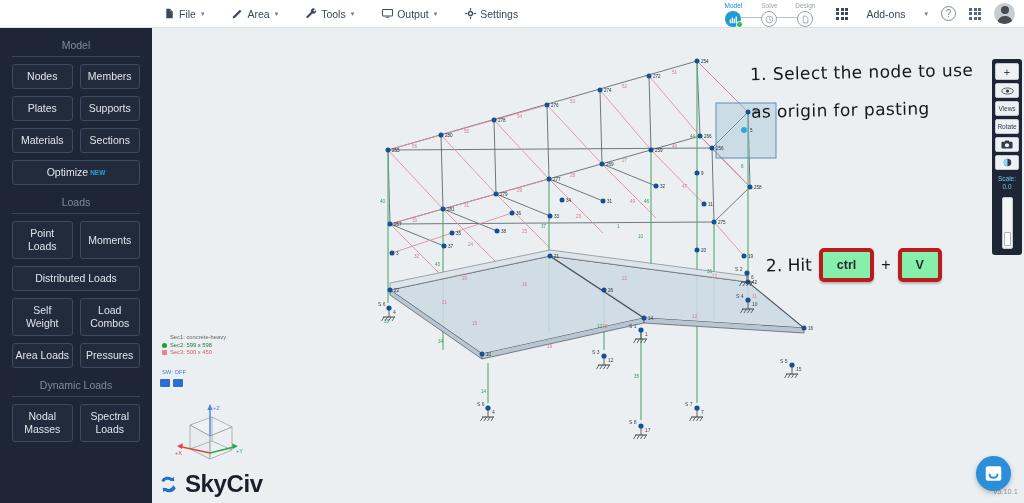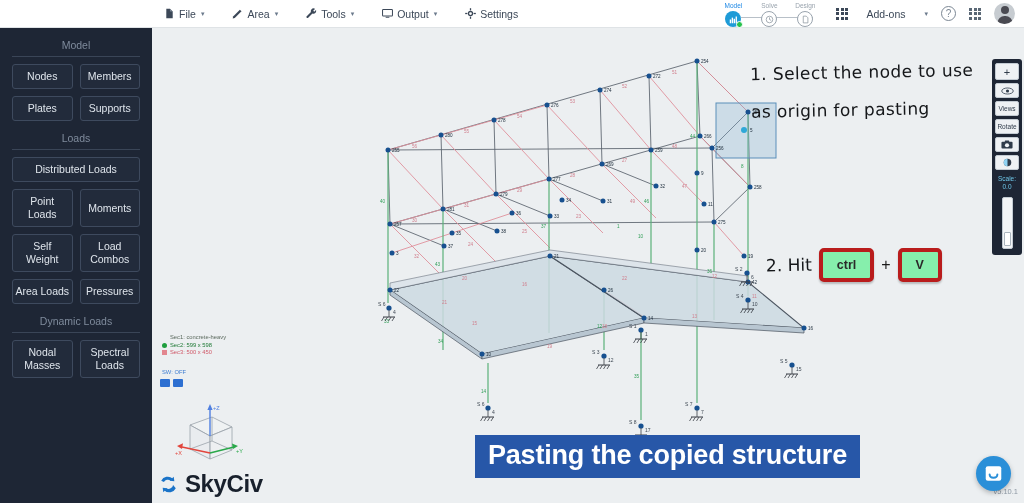--- a/index.html
+++ b/index.html
@@ -358,29 +358,39 @@
     <div class="sb-group-title">Model</div>
     <div class="sb-divider"></div>
     <div class="sb-row">
       <div class="sb-btn">Nodes</div>
       <div class="sb-btn">Members</div>
     </div>
     <div class="sb-row">
       <div class="sb-btn">Plates</div>
       <div class="sb-btn">Supports</div>
     </div>
+    <div class="sb-row">
+      <div class="sb-btn">Materials</div>
+      <div class="sb-btn">Sections</div>
+    </div>
+    <div class="sb-row">
+      <div class="sb-btn">
+        <span>Optimize</span>
+          <span class="sup">NEW</span>
+      </div>
+    </div>
 
     <div class="sb-group-title">Loads</div>
     <div class="sb-divider"></div>
     <div class="sb-row">
-      <div class="sb-btn">Distributed Loads</div>
-    </div>
-    <div class="sb-row">
       <div class="sb-btn">Point Loads</div>
       <div class="sb-btn">Moments</div>
+    </div>
+    <div class="sb-row">
+      <div class="sb-btn">Distributed Loads</div>
     </div>
     <div class="sb-row">
       <div class="sb-btn tall" style="white-space:pre-line">Self
 Weight</div>
       <div class="sb-btn tall" style="white-space:pre-line">Load
 Combos</div>
     </div>
     <div class="sb-row">
       <div class="sb-btn">Area Loads</div>
       <div class="sb-btn">Pressures</div>
@@ -765,21 +775,20 @@
   <div class="hand l1">1. Select the node to use</div>
   <div class="hand l2">as origin for pasting</div>
 
   <div class="step2">
     <span class="txt">2. Hit</span>
     <span class="key">ctrl</span>
     <span class="plus-sym">+</span>
     <span class="key">V</span>
   </div>
 
-  <div class="caption">Pasting the copied structure</div>
 
   <div class="intercom">
     <svg viewBox="0 0 22 22" width="19" height="19">
       <rect x="2" y="2.5" width="18" height="17" rx="2.4" fill="#ffffff"></rect>
       <path d="M6.5 12c0 2.4 1.9 4 4.5 4s4.5-1.6 4.5-4" fill="none" stroke="#2a8fd8" stroke-width="2.2" stroke-linecap="round"></path>
     </svg>
   </div>
 
 </div>
 

